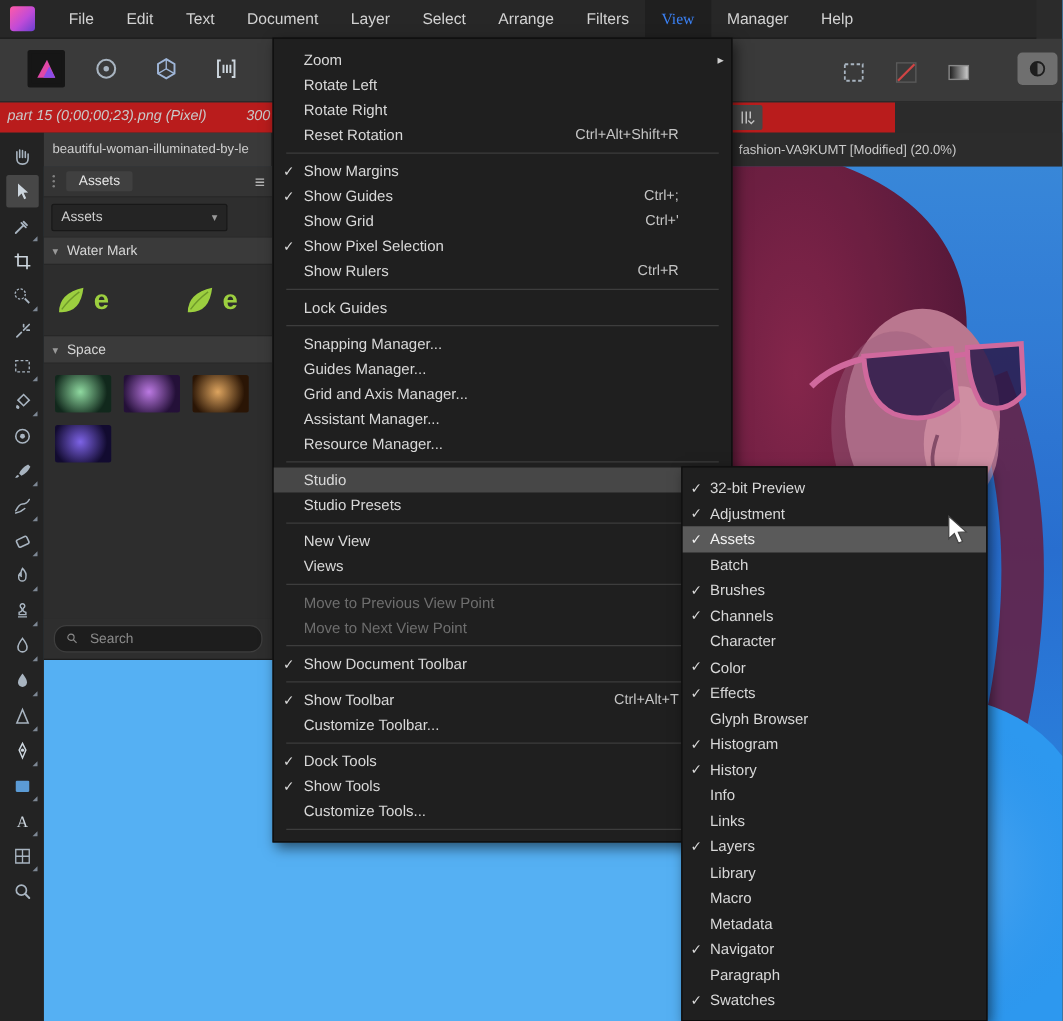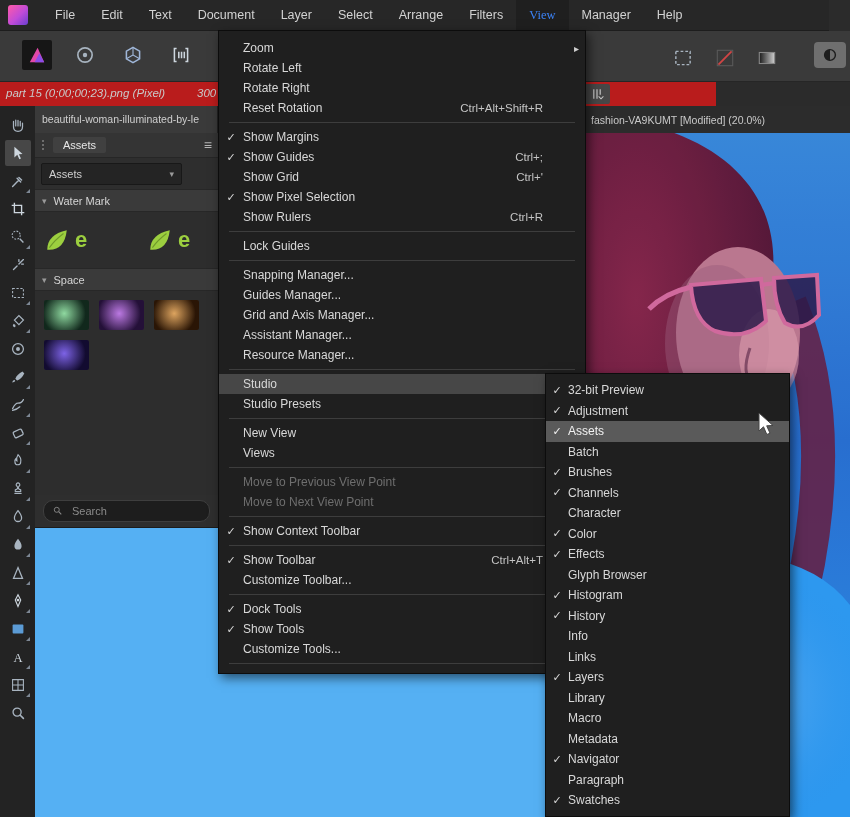--- a/index.html
+++ b/index.html
@@ -575,21 +575,21 @@
     </div>
     <div class="menu-row dis">
       <span class="chk"></span>
       <span class="lbl">Move to Next View Point</span>
       <span class="sc"></span>
       <span class="arr"></span>
     </div>
     <div class="menu-sep"></div>
     <div class="menu-row">
       <span class="chk">✓</span>
-      <span class="lbl">Show Context Toolbar</span>
+      <span class="lbl">Show Document Toolbar</span>
       <span class="sc"></span>
       <span class="arr"></span>
     </div>
     <div class="menu-sep"></div>
     <div class="menu-row">
       <span class="chk">✓</span>
       <span class="lbl">Show Toolbar</span>
       <span class="sc">Ctrl+Alt+T</span>
       <span class="arr"></span>
     </div>

